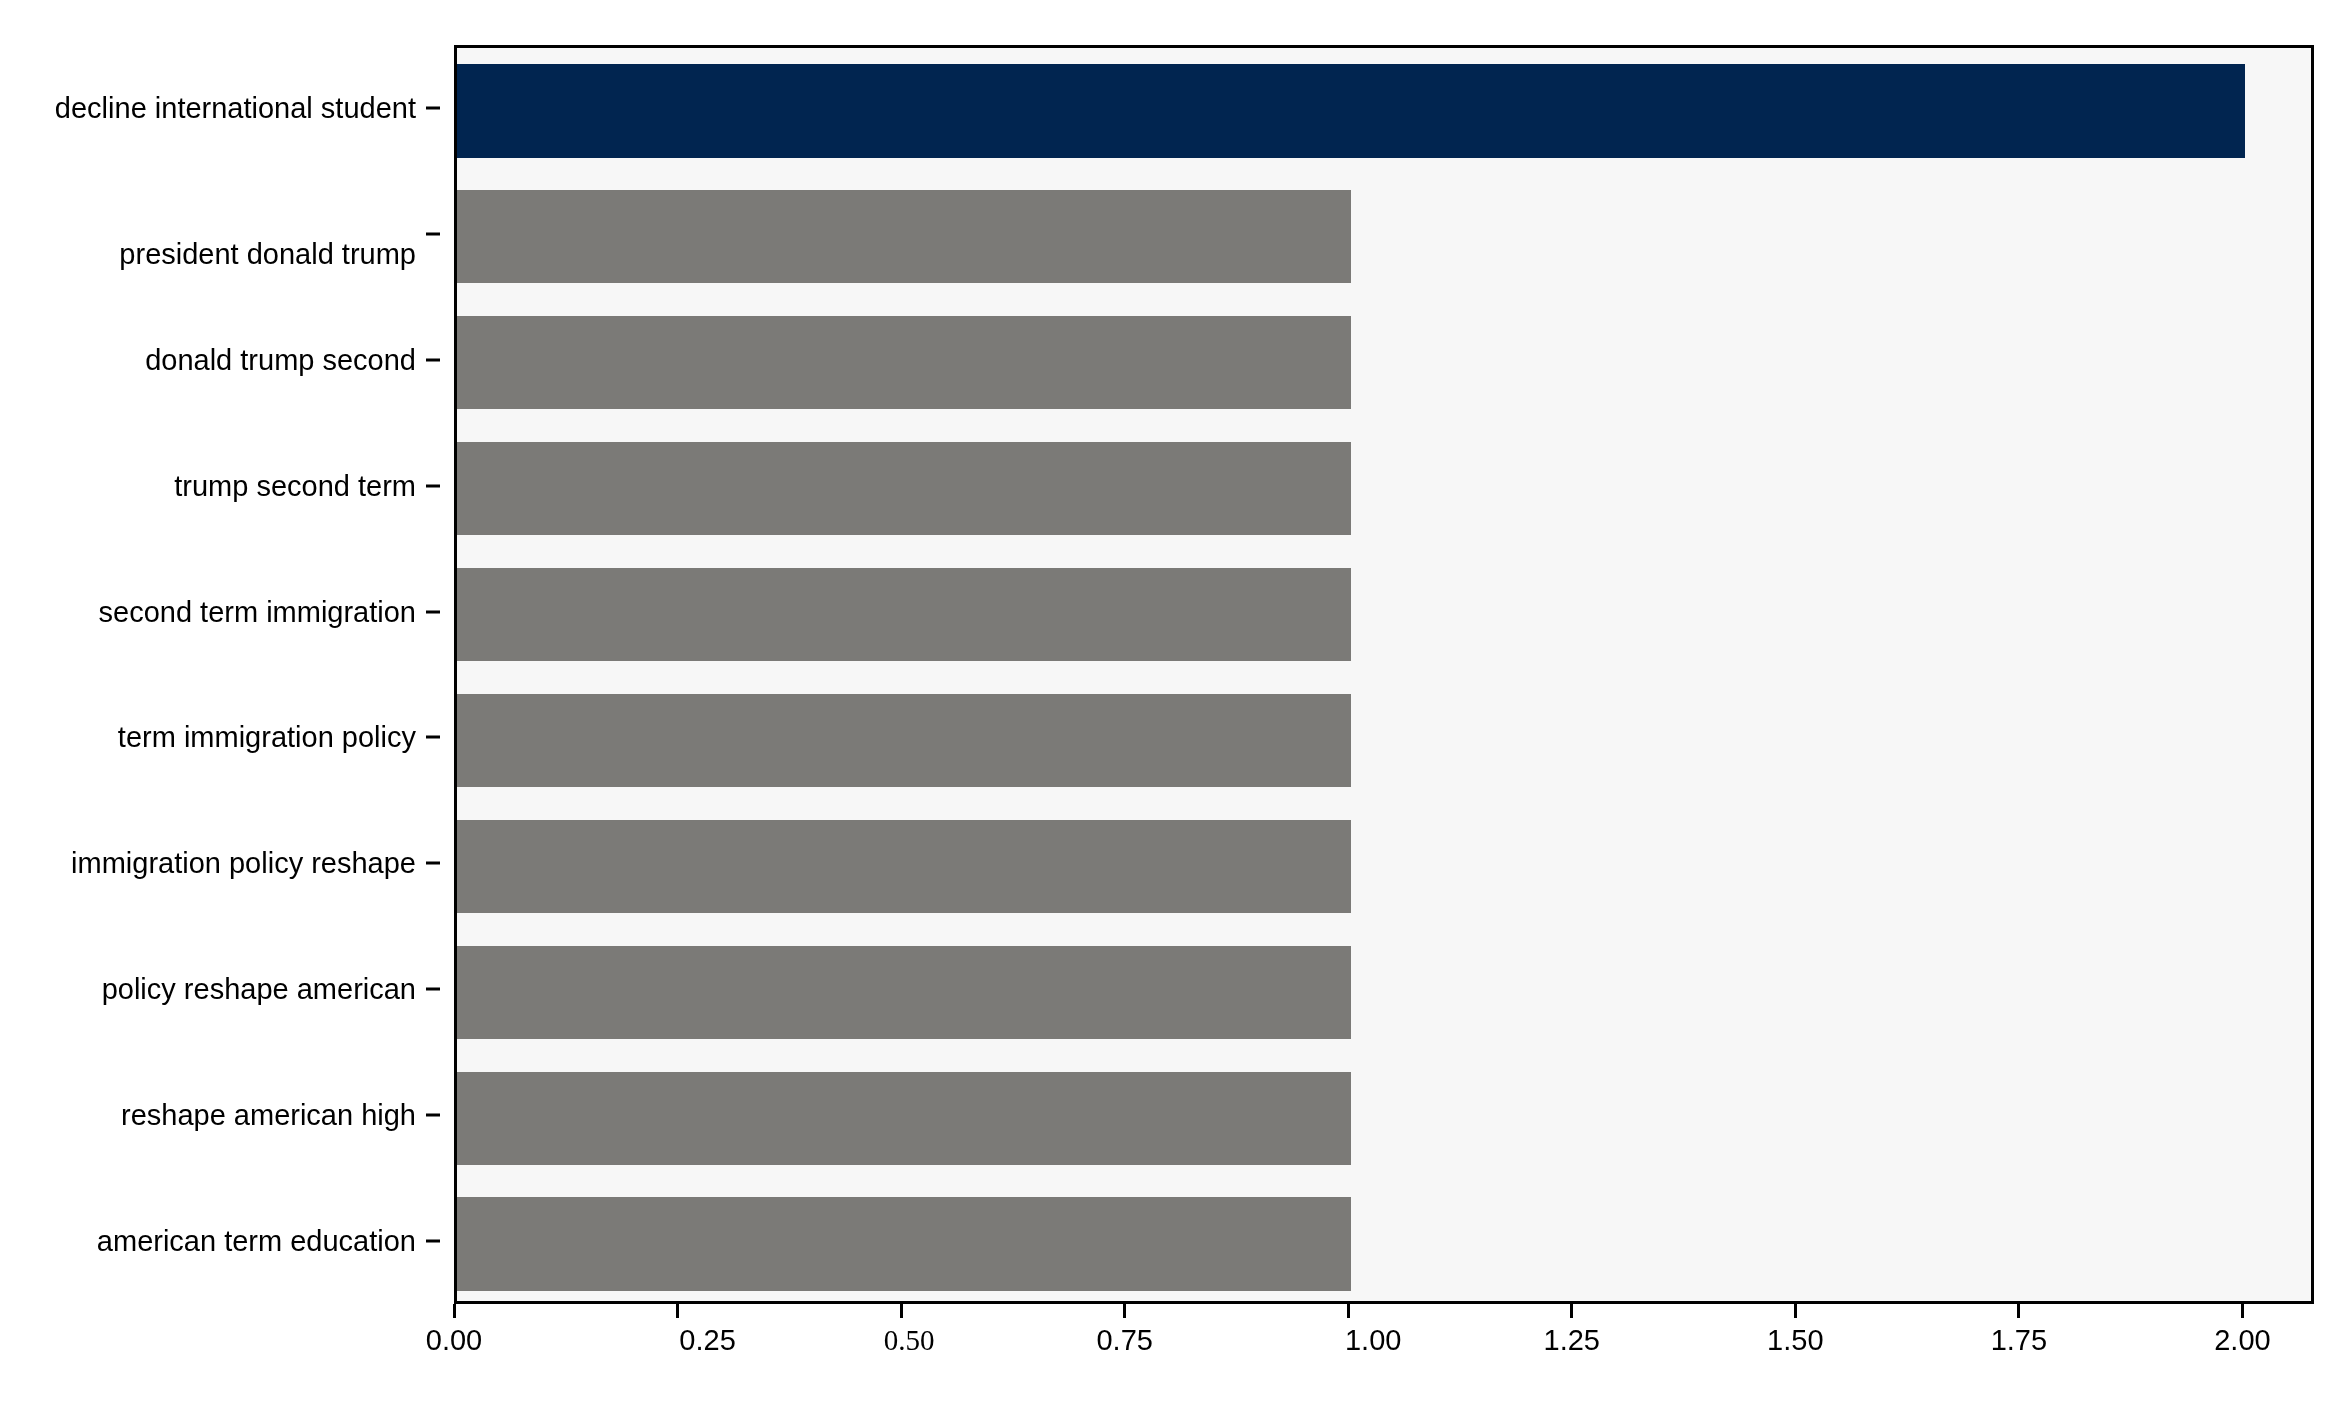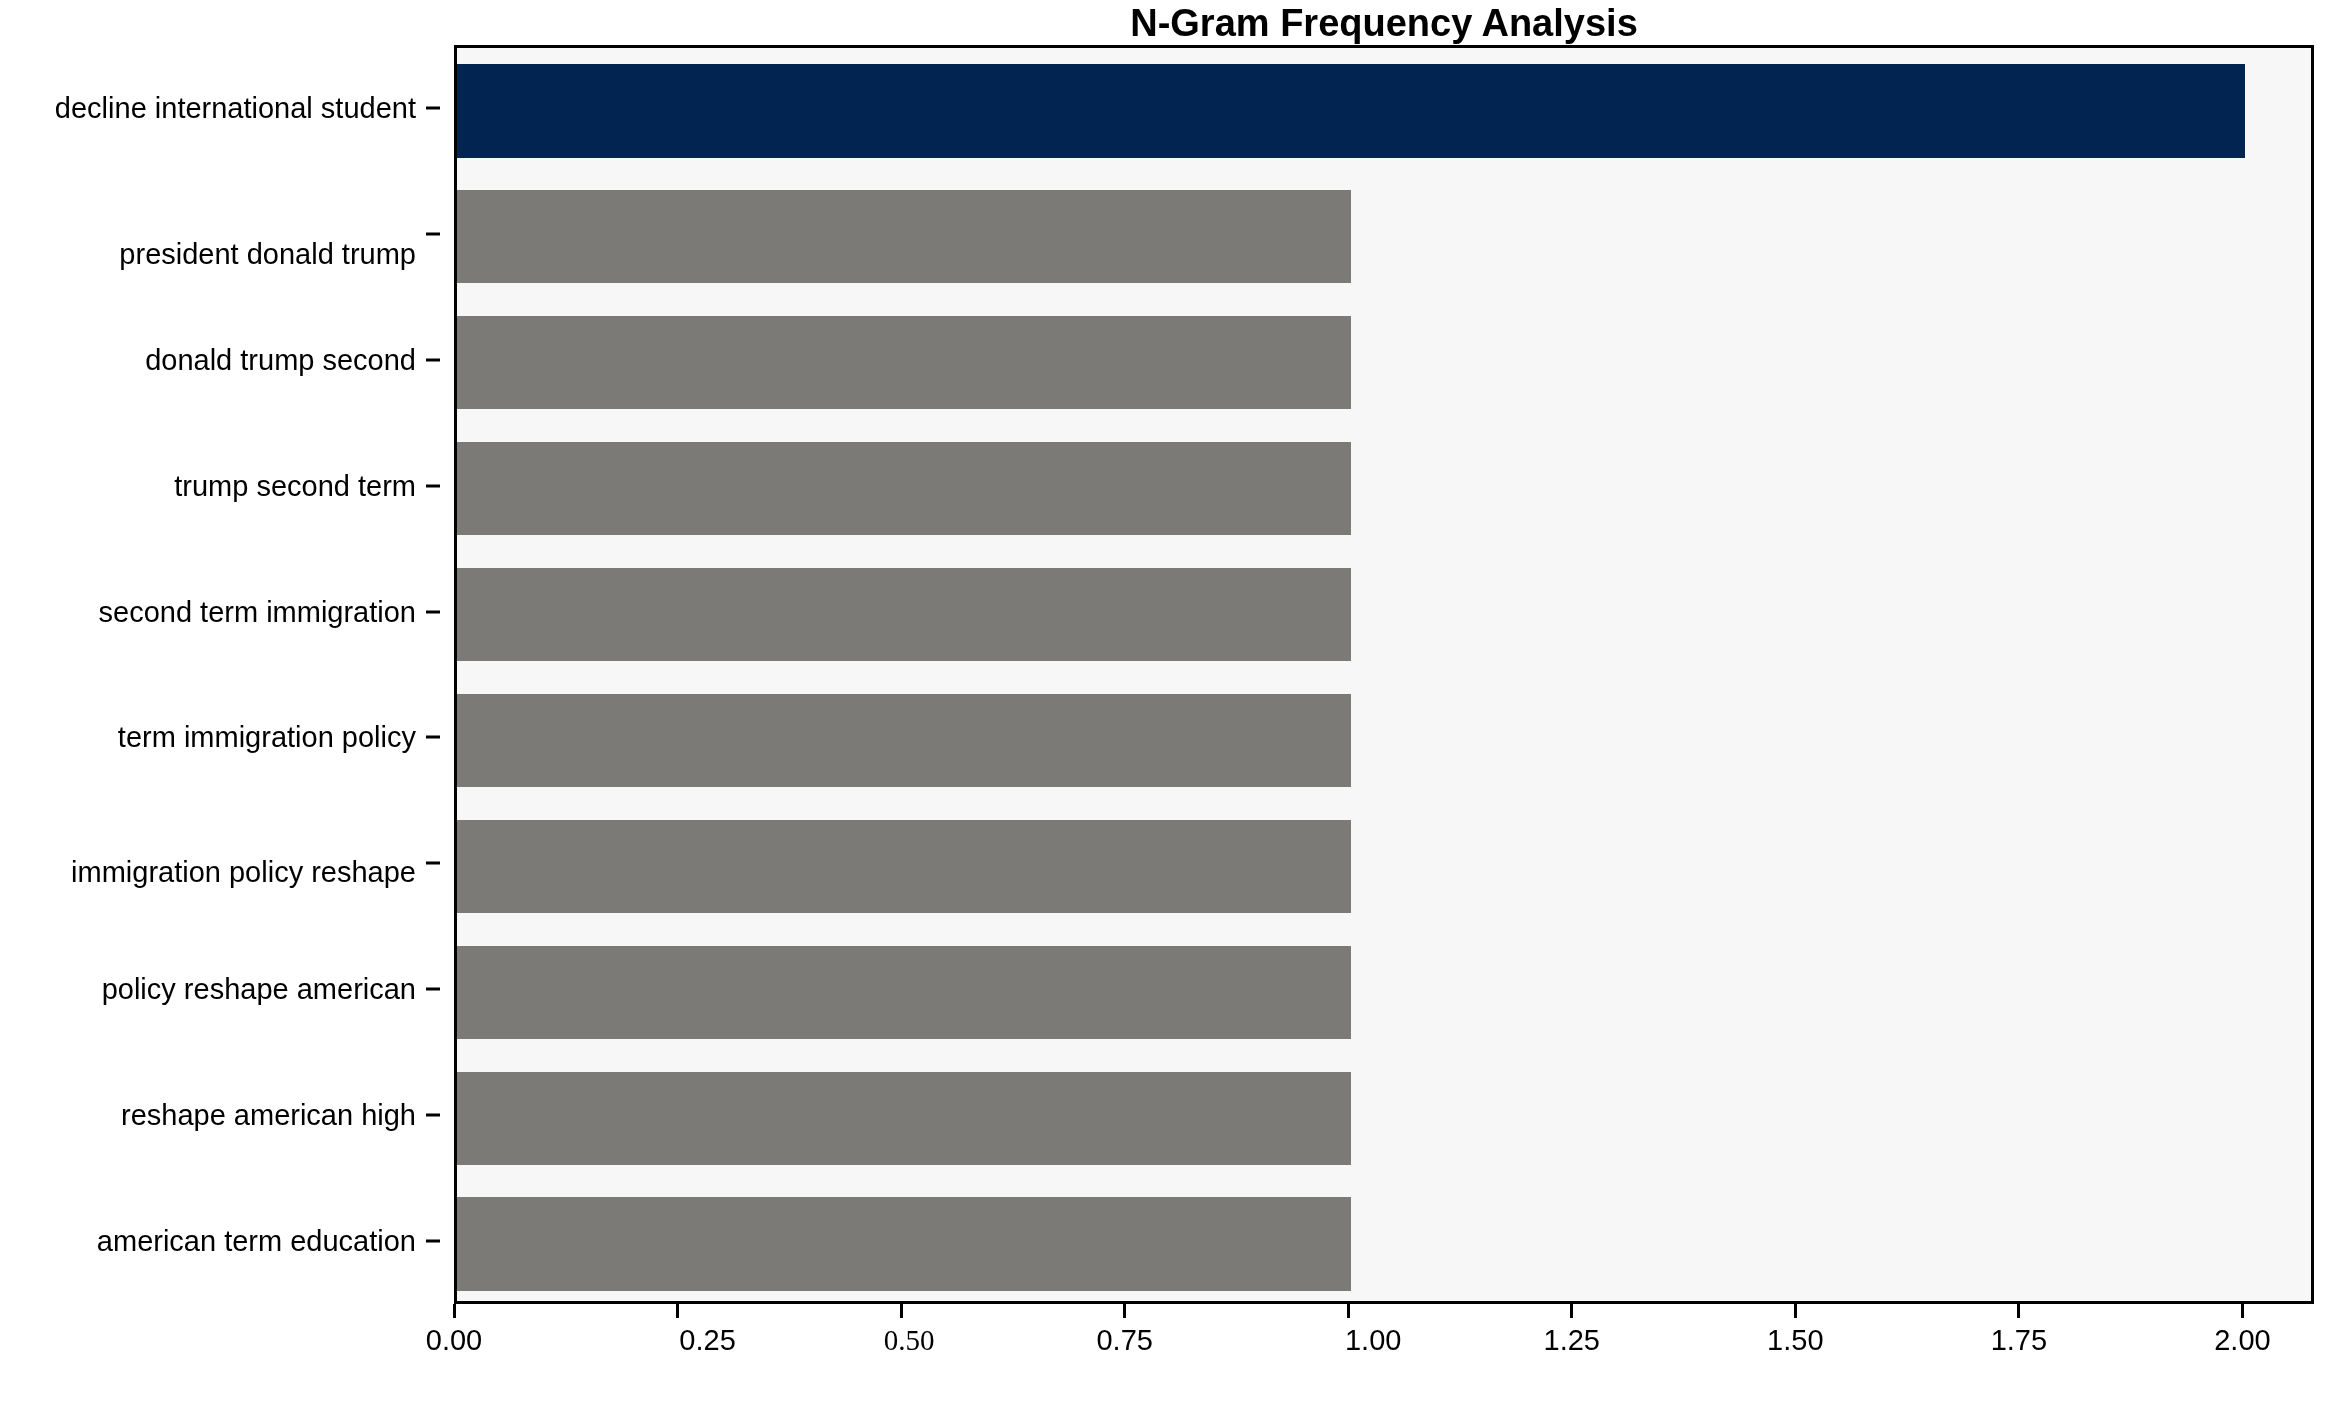--- a/index.html
+++ b/index.html
@@ -119,21 +119,20 @@
     font-size: 30px;
     color: #000000;
     white-space: nowrap;
   }
 </style>
 </head>
 <body>
 
 <div id="figure">
 
-  <div id="chart-title">N-Gram Frequency Analysis</div>
 
   <div id="plot-area">
     <div id="bars-layer">
         <div class="bar" title="decline international student: 2" style="top: 16.367px; height: 93.166px; width: 1788.46px; background: rgb(1, 37, 80);"></div>
         <div class="bar" title="president donald trump: 1" style="top: 142.267px; height: 93.166px; width: 894.231px; background: rgb(123, 122, 119);"></div>
         <div class="bar" title="donald trump second: 1" style="top: 268.167px; height: 93.166px; width: 894.231px; background: rgb(123, 122, 119);"></div>
         <div class="bar" title="trump second term: 1" style="top: 394.067px; height: 93.166px; width: 894.231px; background: rgb(123, 122, 119);"></div>
         <div class="bar" title="second term immigration: 1" style="top: 519.967px; height: 93.166px; width: 894.231px; background: rgb(123, 122, 119);"></div>
         <div class="bar" title="term immigration policy: 1" style="top: 645.867px; height: 93.166px; width: 894.231px; background: rgb(123, 122, 119);"></div>
         <div class="bar" title="immigration policy reshape: 1" style="top: 771.767px; height: 93.166px; width: 894.231px; background: rgb(123, 122, 119);"></div>
@@ -150,21 +149,21 @@
       <div class="ytick-label" style="top: 197px; margin-top: 12px;">president donald trump</div>
       <div class="ytick-mark" style="top: 314.75px;"></div>
       <div class="ytick-label" style="top: 314.75px;">donald trump second</div>
       <div class="ytick-mark" style="top: 440.65px;"></div>
       <div class="ytick-label" style="top: 440.65px;">trump second term</div>
       <div class="ytick-mark" style="top: 566.55px;"></div>
       <div class="ytick-label" style="top: 566.55px;">second term immigration</div>
       <div class="ytick-mark" style="top: 692.45px;"></div>
       <div class="ytick-label" style="top: 692.45px;">term immigration policy</div>
       <div class="ytick-mark" style="top: 818.35px;"></div>
-      <div class="ytick-label" style="top: 818.35px; margin-top: 9px;">immigration policy reshape</div>
+      <div class="ytick-label" style="top: 818.35px;">immigration policy reshape</div>
       <div class="ytick-mark" style="top: 944.25px;"></div>
       <div class="ytick-label" style="top: 944.25px;">policy reshape american</div>
       <div class="ytick-mark" style="top: 1070.15px;"></div>
       <div class="ytick-label" style="top: 1070.15px;">reshape american high</div>
       <div class="ytick-mark" style="top: 1196.05px;"></div>
       <div class="ytick-label" style="top: 1196.05px;">american term education</div>
     </div>
 
   <div id="x-axis">
   <div class="xtick-mark" style="left: -1.5px;"></div>

